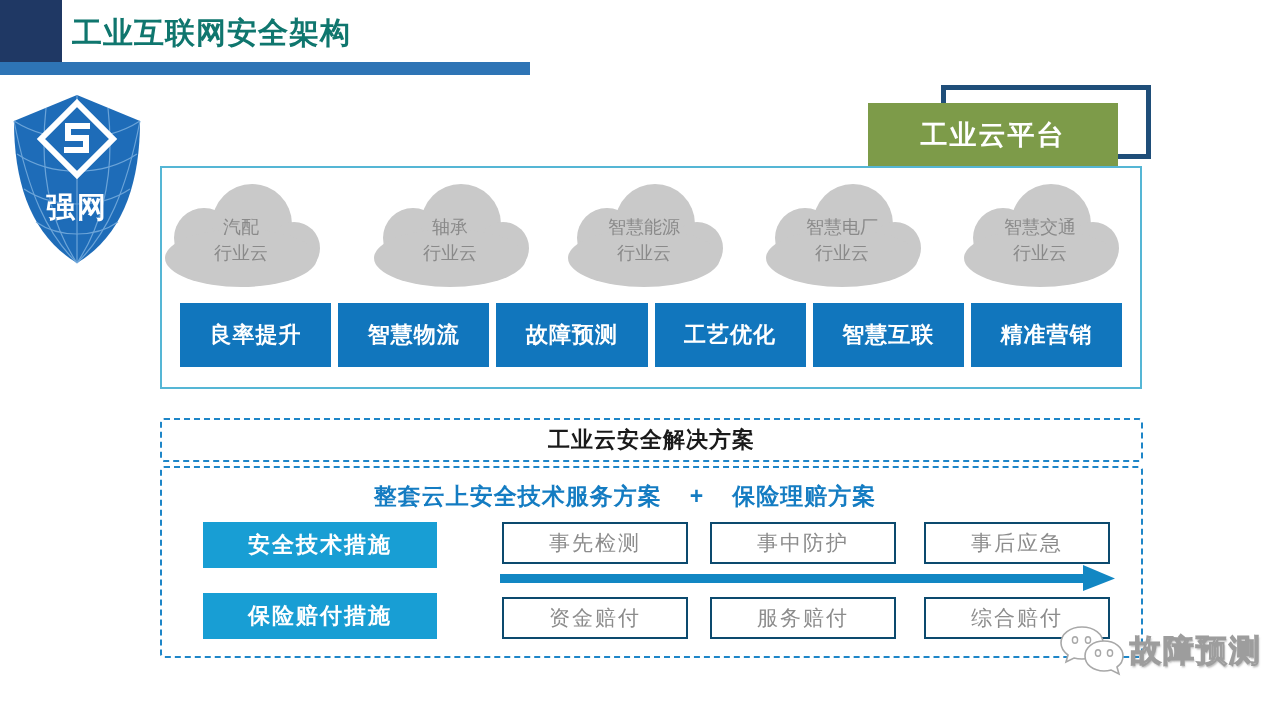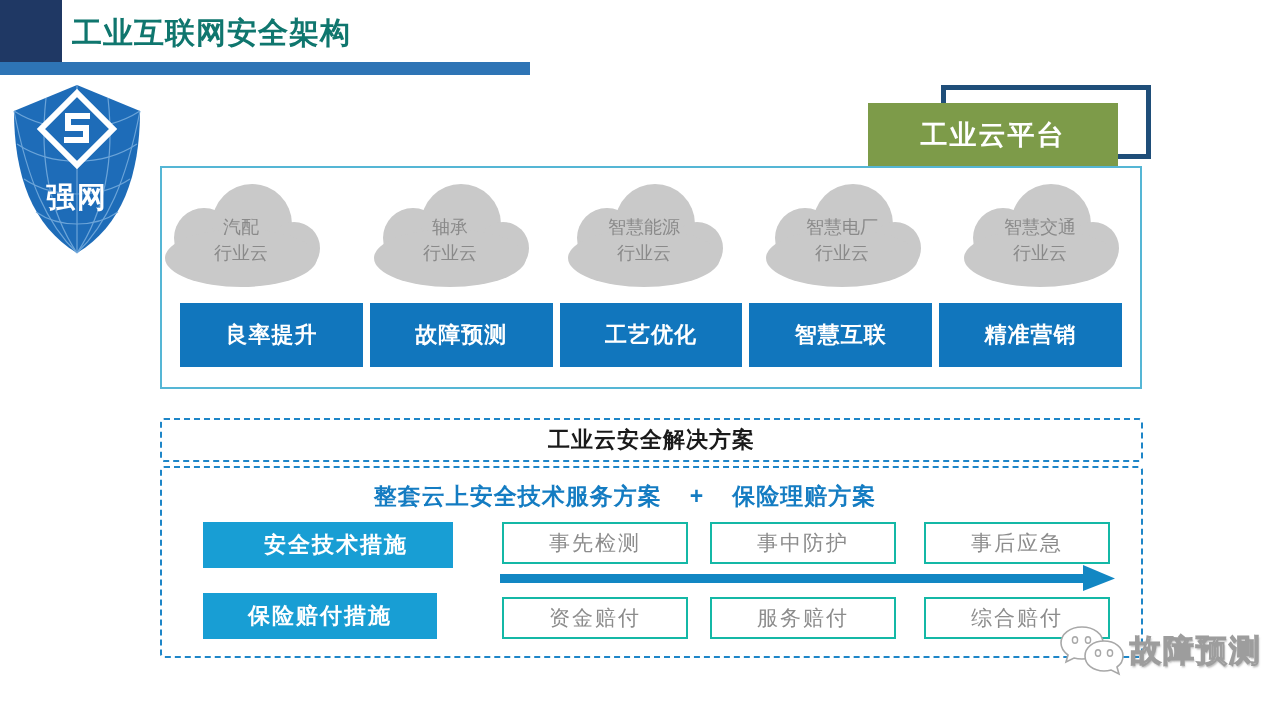--- a/index.html
+++ b/index.html
@@ -5,21 +5,21 @@
   html,body{margin:0;padding:0;background:#fff;}
   .slide{
     position:relative;width:1280px;height:706px;background:#ffffff;overflow:hidden;
     font-family:"Liberation Sans","DejaVu Sans",sans-serif;
   }
   
   .hdr-square{position:absolute;left:0;top:0;width:62px;height:62px;background:#1f3864;}
   .hdr-underline{position:absolute;left:0;top:62px;width:530px;height:13px;background:#2e74b5;}
   .hdr-title{position:absolute;left:72px;top:13px;font-size:30px;font-weight:bold;color:#0f766e;letter-spacing:1px;white-space:nowrap;}
   
-  .logo{position:absolute;left:8px;top:82px;width:138px;height:174px;}
+  .logo{position:absolute;left:8px;top:92px;width:138px;height:174px;}
   .logo-text{position:absolute;left:0;top:96px;width:138px;text-align:center;font-size:29px;font-weight:bold;color:#ffffff;letter-spacing:2px;text-shadow:0 0 2px #1e6cb8;}
   
   .navy-outline{position:absolute;left:941px;top:85px;width:200px;height:64px;border:5px solid #1f4e79;background:transparent;z-index:1;}
   .platform-box{position:absolute;left:868px;top:103px;width:250px;height:63px;background:#7d9b49;z-index:2;
     display:flex;align-items:center;justify-content:center;font-size:27px;font-weight:bold;color:#fff;letter-spacing:2px;}
   
   .main-box{position:absolute;left:160px;top:166px;width:982px;height:223px;border:2px solid #55b6d5;background:#fff;box-sizing:border-box;}
   
   .cloud{position:absolute;top:182px;width:170px;height:106px;}
   .cloud svg{position:absolute;left:0;top:0;}
@@ -29,24 +29,24 @@
   .app-box{flex:1;background:#1176bd;color:#fff;font-size:22px;font-weight:bold;letter-spacing:1px;
     display:flex;align-items:center;justify-content:center;}
   
   .sol-title-box{position:absolute;left:160px;top:418px;width:983px;height:44px;border:2px dashed #1e86c8;border-radius:4px;box-sizing:border-box;
     display:flex;align-items:center;justify-content:center;font-size:22px;font-weight:bold;color:#1a1a1a;letter-spacing:1px;}
   .sol-body-box{position:absolute;left:160px;top:466px;width:983px;height:192px;border:2px dashed #1e86c8;border-radius:4px;box-sizing:border-box;}
   .sol-summary{position:absolute;left:160px;top:480px;width:930px;height:32px;display:flex;align-items:center;justify-content:center;gap:28px;
     font-size:23px;font-weight:bold;color:#147cc2;letter-spacing:1px;}
   .cyan-box{position:absolute;left:203px;width:234px;height:46px;background:#189ed4;
     display:flex;align-items:center;justify-content:center;font-size:22px;font-weight:bold;color:#fff;letter-spacing:2px;}
-  .outline-box{position:absolute;width:186px;height:42px;border:2px solid #14b8a6;background:#fff;box-sizing:border-box;
+  .outline-box{position:absolute;width:186px;height:42px;border:2px solid #0c4a6e;background:#fff;box-sizing:border-box;
     display:flex;align-items:center;justify-content:center;font-size:21px;color:#8c8c8c;letter-spacing:2px;}
   .row-a{top:522px;} .row-b{top:597px;}
-  .cyan-a{top:522px;padding-left:16px;} .cyan-b{top:593px;}
+  .cyan-a{top:522px;} .cyan-b{top:593px;}
   .col-1{left:502px;} .col-2{left:710px;} .col-3{left:924px;}
   .flow-arrow{position:absolute;left:500px;top:564px;width:615px;height:28px;}
   
   .watermark{position:absolute;left:1052px;top:622px;width:215px;height:58px;z-index:5;display:flex;align-items:center;}
   .wm-icon{width:78px;height:56px;flex:none;}
   .wm-text{font-size:31px;font-weight:bold;color:#ffffff;letter-spacing:2px;white-space:nowrap;
     -webkit-text-stroke:1.2px #9d9d9d;text-shadow:1px 2px 2px rgba(130,130,130,.55);}
 </style>
 </head>
 <body>
@@ -150,20 +150,21 @@
         </g>
       </svg>
     <div class="cloud-label">
         <div>智慧交通</div>
         <div>行业云</div>
       </div>
   </div>
 
   <div class="apps-row">
     <div class="app-box">良率提升</div>
+    <div class="app-box">智慧物流</div>
     <div class="app-box">故障预测</div>
     <div class="app-box">工艺优化</div>
     <div class="app-box">智慧互联</div>
     <div class="app-box">精准营销</div>
   </div>
 
   <div class="sol-title-box">
     <span>工业云安全解决方案</span>
   </div>
   <div class="sol-body-box"></div>

